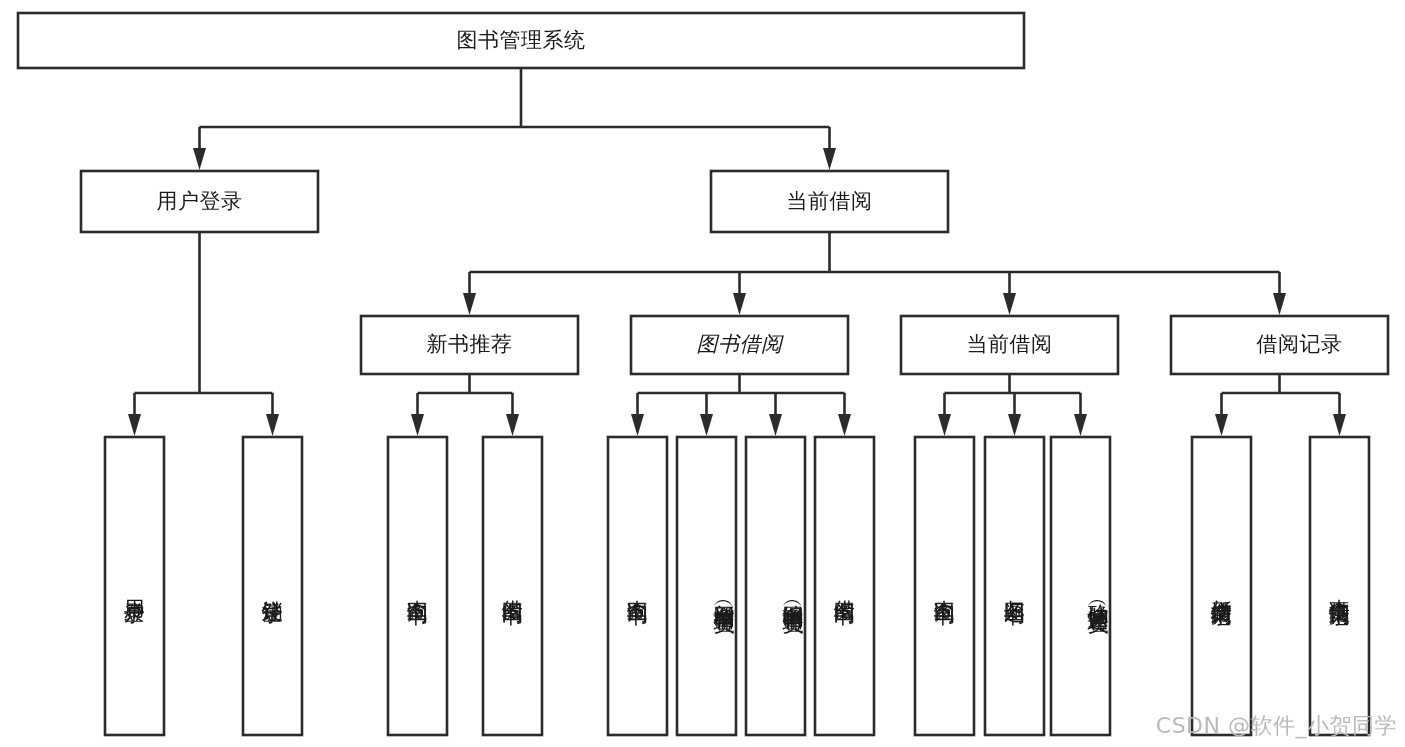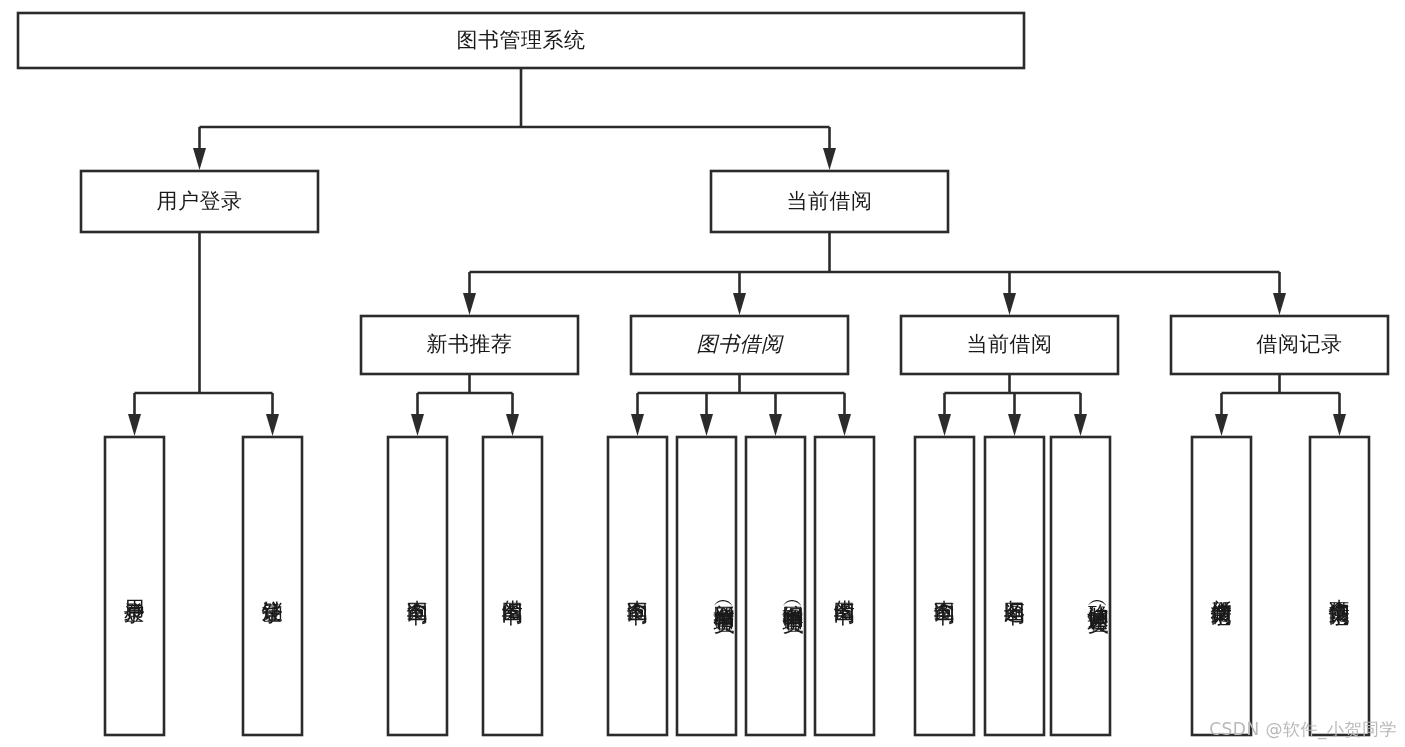--- a/index.html
+++ b/index.html
@@ -65,21 +65,21 @@
     justify-content: center;
     letter-spacing: 1.5px;
   }
   .node-label.vertical-top {
     align-items: flex-start;
   }
   .watermark {
     position: absolute;
     right: 8px;
     bottom: 6px;
-    font-size: 17px;
+    font-size: 22px;
     color: #b9b9b9;
     font-family: "DejaVu Sans", "Liberation Sans", sans-serif;
     letter-spacing: 0.5px;
     white-space: nowrap;
   }
 </style>
 </head>
 <body>
 
 <div id="diagram-root">

